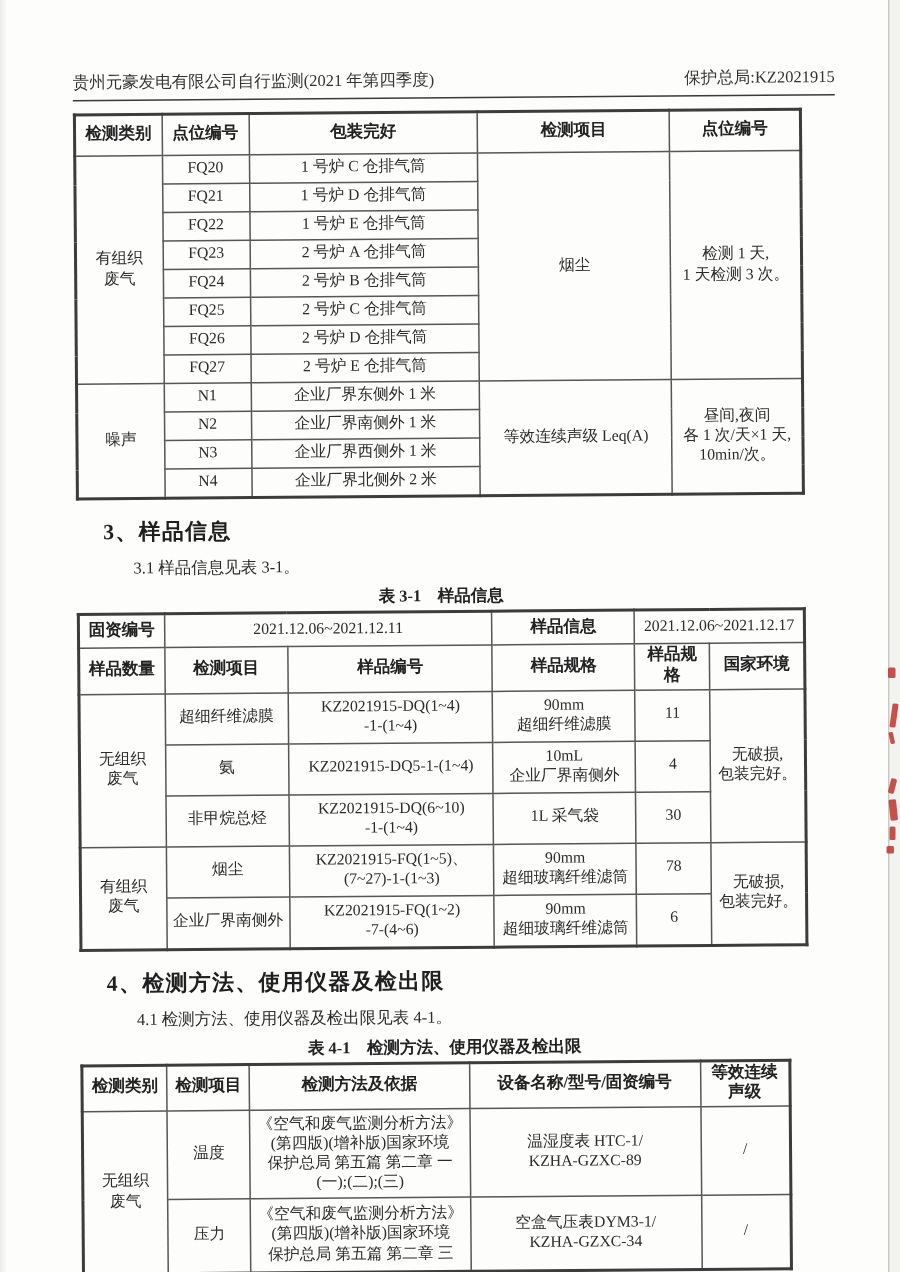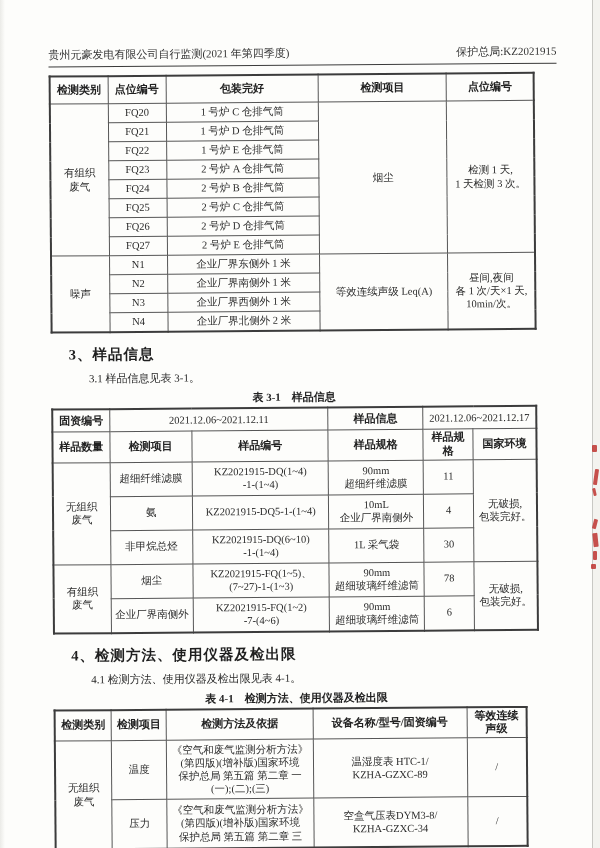--- a/index.html
+++ b/index.html
@@ -249,21 +249,21 @@
 (一);(二);(三)</td>
         <td>温湿度表 HTC-1/
 KZHA-GZXC-89</td>
         <td>/</td>
       </tr>
       <tr class="r r2">
         <td>压力</td>
         <td>《空气和废气监测分析方法》
 (第四版)(增补版)国家环境
 保护总局 第五篇 第二章 三</td>
-        <td>空盒气压表DYM3-8/
+        <td>空盒气压表DYM3-1/
 KZHA-GZXC-34</td>
         <td>/</td>
       </tr>
     </tbody>
       </table>
 
   </div>
 
   <div class="edge-strip"></div>
   <div class="scan-edge"></div>

